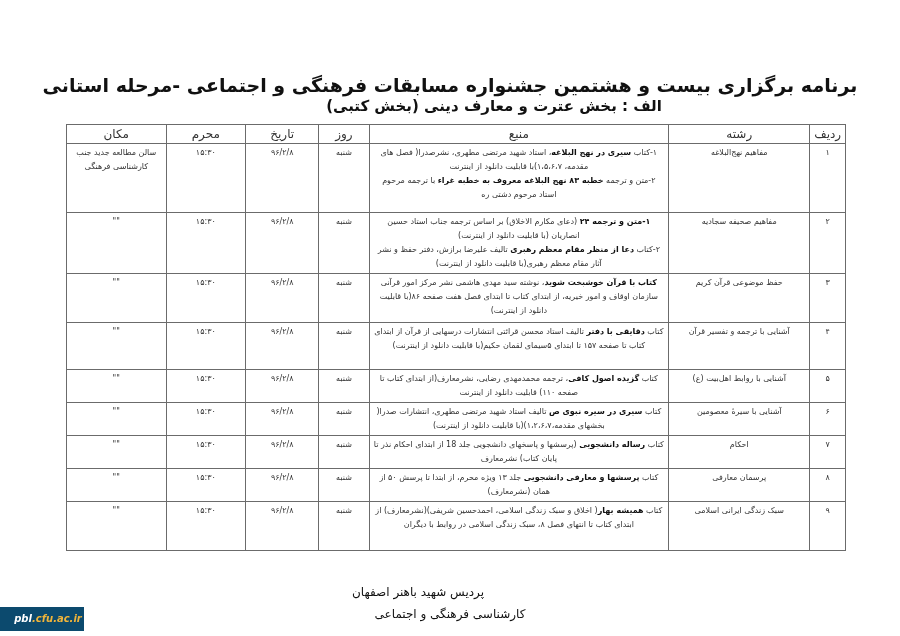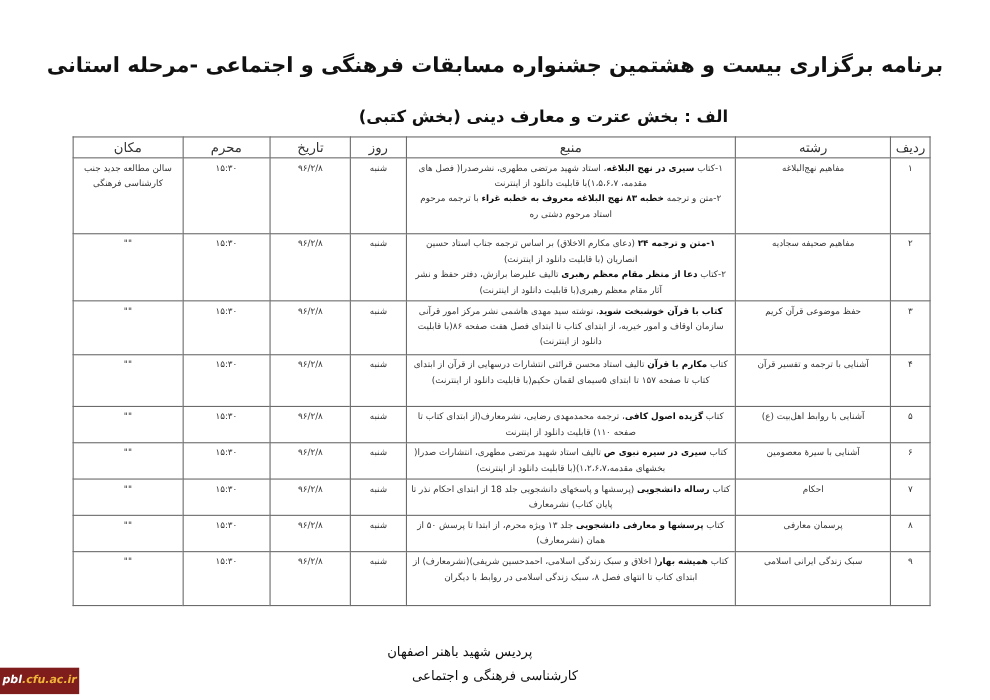--- a/index.html
+++ b/index.html
@@ -1,21 +1,21 @@
 <!DOCTYPE html>
 <html><head>
 <meta charset="utf-8">
 <style>
   html, body { margin: 0; padding: 0; }
   body {
     width: 900px; height: 636px; background: #ffffff; position: relative; overflow: hidden;
     font-family: "DejaVu Sans", sans-serif; color: #222;
   }
   .title {
-    position: absolute; left: 0; width: 900px; top: 48px; text-align: center;
+    position: absolute; left: 0; width: 900px; top: 74px; text-align: center;
     font-family: "DejaVu Sans", sans-serif; font-weight: bold; font-size: 19px; direction: rtl; color: #111;
   }
   .subtitle {
     position: absolute; left: 0; width: 900px; top: 97px; text-align: center;
     font-family: "DejaVu Sans", sans-serif; font-weight: bold; font-size: 15px; direction: rtl; color: #111; padding-left: 44px;
   }
   table.sched {
     position: absolute; left: 66px; top: 124px; width: 780px;
     border-collapse: collapse; direction: rtl; table-layout: fixed;
     font-family: "DejaVu Sans", sans-serif;
@@ -48,23 +48,24 @@
   .footer1 {
     position: absolute; left: 0; width: 900px; top: 559px; text-align: center;
     font-size: 12px; direction: rtl; color: #111; margin-top: 48px;
   }
   .footer2 {
     position: absolute; left: 0; width: 836px; top: 585px; text-align: center;
     font-size: 12px; direction: rtl; color: #111;
   }
   .watermark {
     position: absolute; left: 0; top: 607px; width: 72px; height: 24px;
-    background: #7f1d1d; color: #f0b43a; font-style: italic; font-weight: bold;
+    background: #0c4a6e; color: #f0b43a; font-style: italic; font-weight: bold;
     font-size: 10px; line-height: 24px; text-align: center;
     font-family: "DejaVu Sans", sans-serif;
+    padding-left: 12px;
   }
   .watermark .wm-a { color: #ffffff; }
 </style>
 </head>
 <body>
 
 <div class="title">برنامه برگزاری  بیست و هشتمین جشنواره  مسابقات فرهنگی و اجتماعی -مرحله استانی</div>
 <div class="subtitle">الف : بخش عترت و معارف دینی (بخش کتبی)</div>
 
 <table class="sched">
@@ -125,21 +126,21 @@
       <td>شنبه</td>
       <td class="num">۹۶/۲/۸</td>
       <td class="num">۱۵:۳۰</td>
       <td>""</td>
     </tr>
 
     <tr class="r4">
       <td class="num">۴</td>
       <td class="field">آشنایی با ترجمه و تفسیر قرآن</td>
       <td class="src">
-        <div><span>کتاب </span><b>مکارم با قرآن</b><span> تالیف استاد محسن قرائتی انتشارات درسهایی از قرآن از ابتدای کتاب تا صفحه ۱۵۷ تا ابتدای ۵سیمای لقمان حکیم(با قابلیت دانلود از اینترنت)</span></div>
+        <div><span>کتاب </span><b>دقایقی با دفتر</b><span> تالیف استاد محسن قرائتی انتشارات درسهایی از قرآن از ابتدای کتاب تا صفحه ۱۵۷ تا ابتدای ۵سیمای لقمان حکیم(با قابلیت دانلود از اینترنت)</span></div>
       </td>
       <td>شنبه</td>
       <td class="num">۹۶/۲/۸</td>
       <td class="num">۱۵:۳۰</td>
       <td>""</td>
     </tr>
 
     <tr class="r5">
       <td class="num">۵</td>
       <td class="field">آشنایی با روابط اهل‌بیت (ع)</td>

